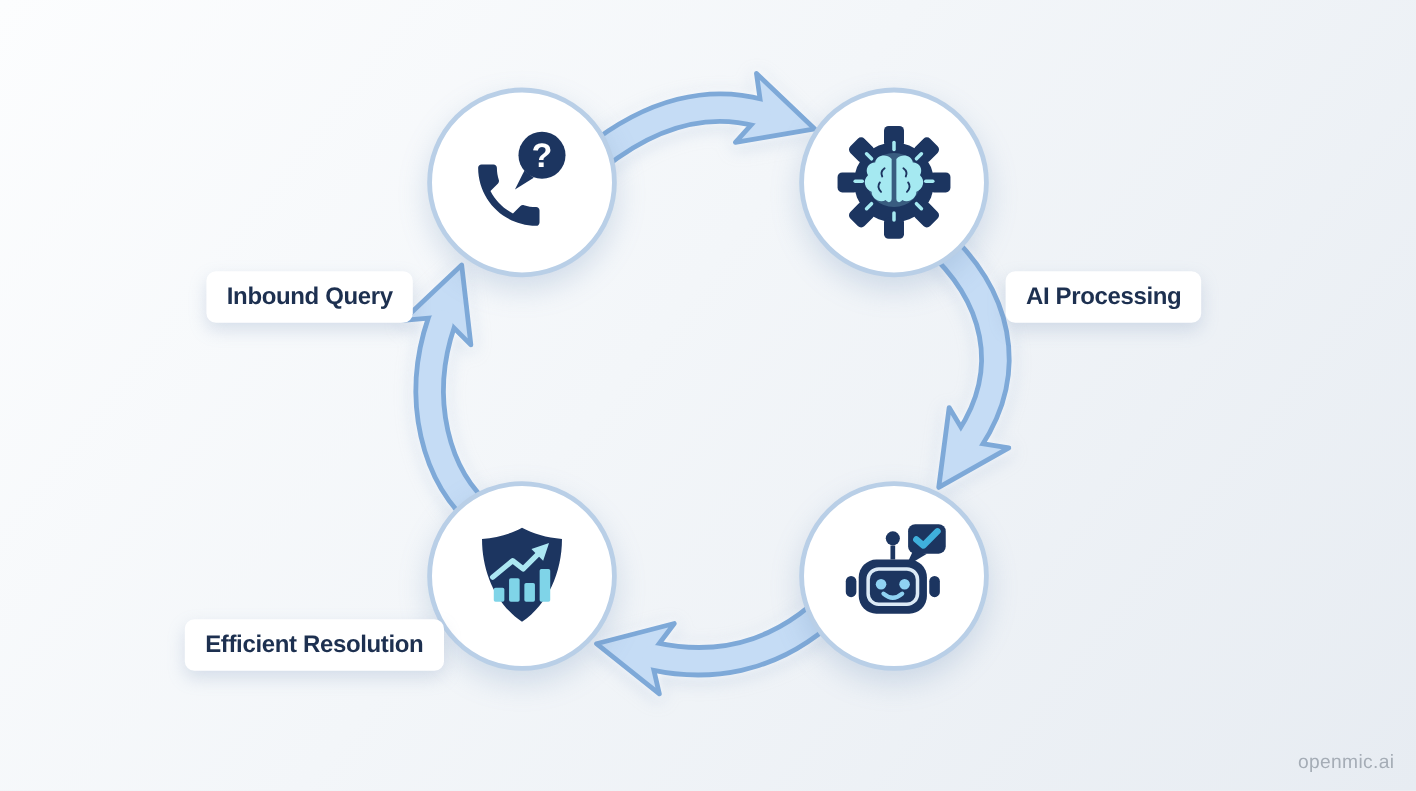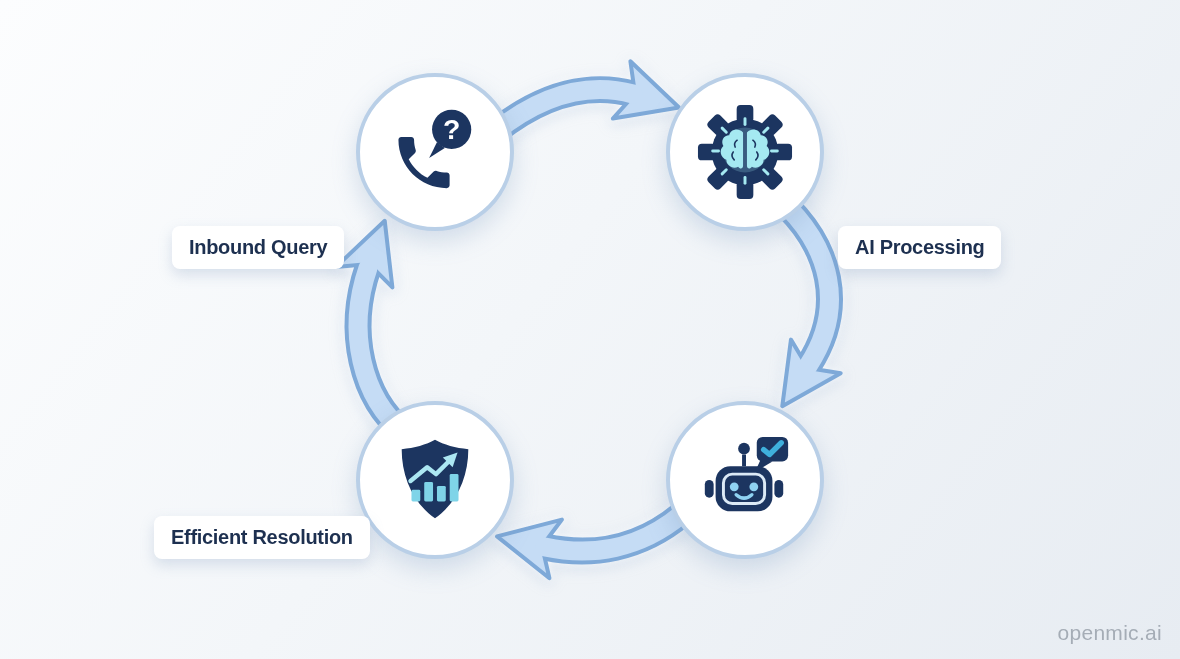--- a/index.html
+++ b/index.html
@@ -19,21 +19,21 @@
     box-shadow:0 10px 24px rgba(120,150,190,.28);
     display:flex;align-items:center;justify-content:center;
   }
   .label{
     position:absolute;background:#ffffff;border-radius:8px;
     padding:10px 17px;font-weight:bold;font-size:20px;letter-spacing:-.3px;
     color:var(--label-text,#1d3050);white-space:nowrap;
     box-shadow:0 6px 14px rgba(130,155,190,.28);
   }
   .watermark{
-    position:absolute;right:18px;bottom:14px;font-size:21px;
+    position:absolute;right:18px;bottom:14px;font-size:16px;
     color:var(--watermark-gray,#9aa2ac);opacity:.85;letter-spacing:.3px;
   }
   
   .fn{fill:var(--icon-navy,#1c3560);}
   .fc{fill:var(--icon-cyan,#a5e9f1);}
   .sc{stroke:var(--icon-cyan,#a5e9f1);fill:none;}
   .snv{stroke:var(--icon-navy,#1c3560);fill:none;}
   .sl{stroke:var(--screen-line,#dceaf6);fill:none;}
   .fe{fill:var(--eye-blue,#8fd2f2);}
   .se{stroke:var(--eye-blue,#8fd2f2);fill:none;}

